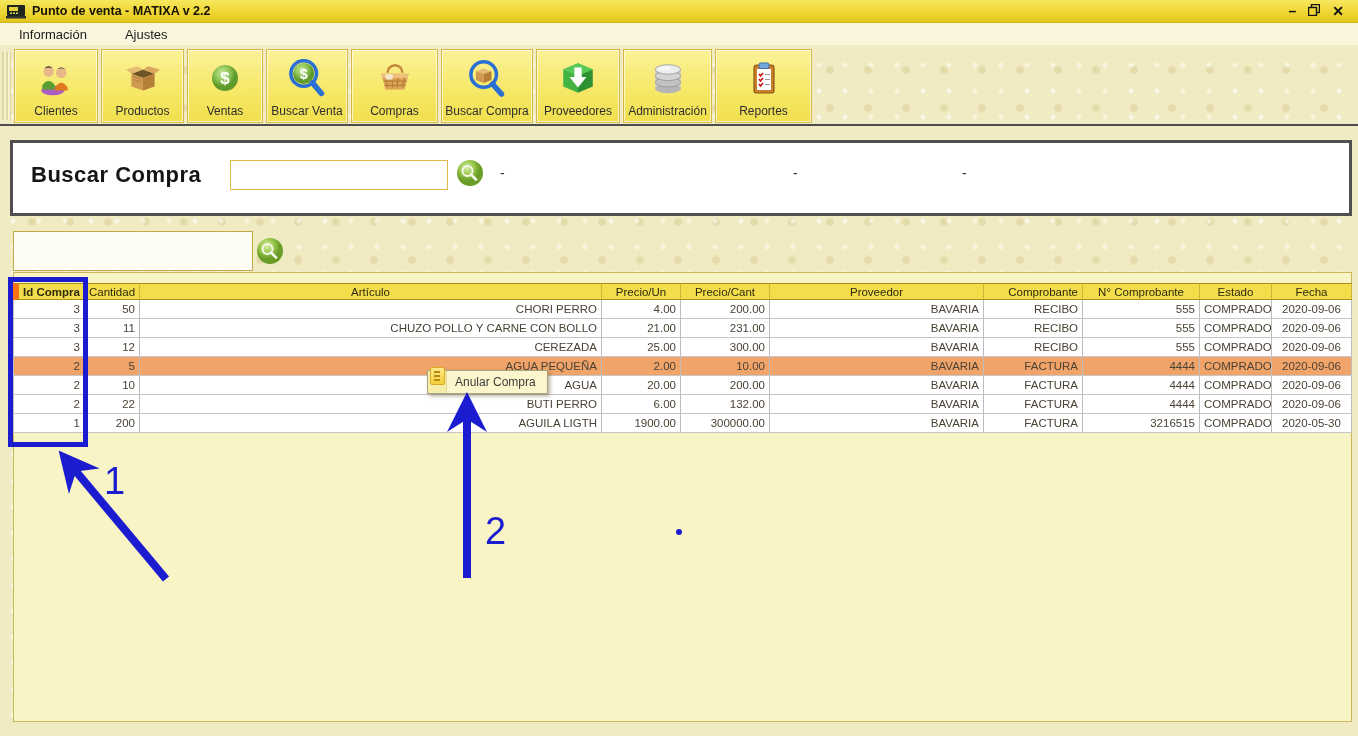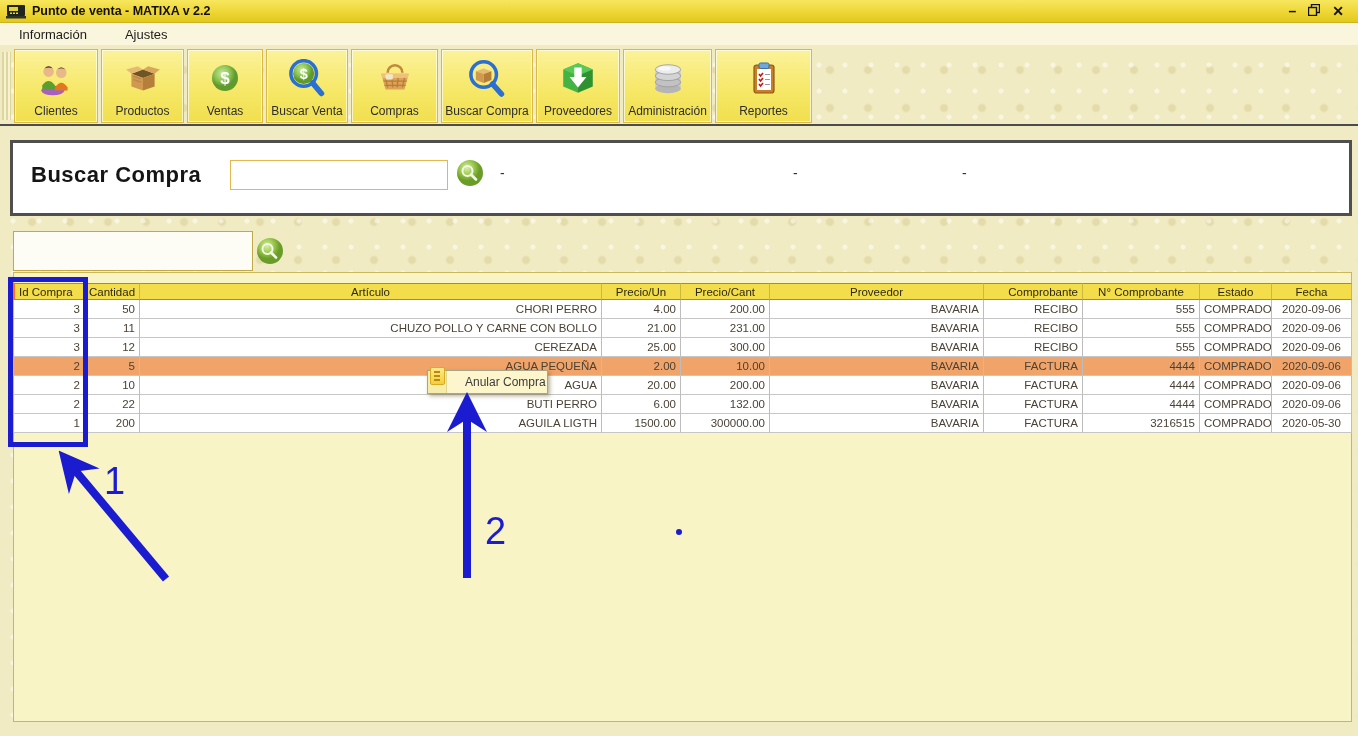--- a/index.html
+++ b/index.html
@@ -54,40 +54,40 @@
     background:#f9f4c6;border:1px solid #c9b75a;box-sizing:border-box;}
   
   .quick-input{position:absolute;left:13px;top:231px;width:228px;height:38px;
     border:1px solid #bfa94a;background:#fdfdf6;font-size:14px;padding:0 5px;outline:none;}
   .quick-sphere{left:255px;top:237px;}
   
   .ptable{position:absolute;left:13px;top:283px;width:1339px;font-size:11.5px;color:#4b4236;}
   .thead{display:flex;background:#f3dd4b;}
   .thead .tcell{border-top:1px solid #a59217;border-bottom:1px solid #a59217;border-right:1px solid #cdb83e;
     height:17px;line-height:16px;text-align:center;color:#2e2a10;}
-  .thead .tcell:first-child{border-left:2px solid #f97316;}
+  .thead .tcell:first-child{border-left:6px solid #f97316;font-weight:bold;}
   .trow{display:flex;background:#ffffff;}
   .trow .tcell{border-bottom:1px solid #c6c6c6;border-right:1px solid #bdbdbd;height:19px;line-height:18px;text-align:right;}
   .trow .tcell:first-child{border-left:1px solid #bdbdbd;}
   .trow.hl{background:#f1a469;}
   .tcell{box-sizing:border-box;padding:0 4px;white-space:nowrap;overflow:hidden;}
   .c0{width:72px}.c1{width:55px}.c2{width:462px}.c3{width:79px}.c4{width:89px}
   .c5{width:214px}.c6{width:99px}.c7{width:117px}.c8{width:72px}.c9{width:80px}
   .thead .c0,.thead .c1{text-align:left;}
   .thead .c6{text-align:right;}
   .trow .c8,.trow .c9{text-align:center;}
   
   .ctx-menu{position:absolute;left:427px;top:370px;width:119px;height:22px;
     background:#fdf6cd;border:1px solid #a8a48a;box-shadow:2px 2px 4px rgba(90,80,30,.45);
     display:flex;align-items:center;font-size:12px;color:#3c3c3c;z-index:30;}
   .ctx-strip{width:18px;height:100%;background:#f7edaa;border-right:1px solid #e3d78f;position:relative;}
   .ctx-icon{position:absolute;left:2px;top:-4px;width:13px;height:16px;background:linear-gradient(#fde98a,#f4ce3c);
     border:1px solid #d8ab20;border-radius:2px;}
   .ctx-icon:before{content:"";position:absolute;left:3px;top:3px;width:6px;height:1.5px;background:#b98a10;box-shadow:0 4px 0 #b98a10,0 8px 0 #b98a10;}
-  .ctx-label{padding-left:18px;}
+  .ctx-label{padding-left:8px;}
   
   .overlay{position:absolute;left:0;top:0;width:1358px;height:736px;pointer-events:none;z-index:40;}
   .ann-label{position:absolute;color:#1b1bd0;font-size:38px;z-index:41;pointer-events:none;}
   .ann-1{left:104px;top:460px;}
   .ann-2{left:485px;top:510px;}
 </style>
 </head>
 <body>
 
 <div id="stage">
@@ -365,21 +365,21 @@
           <div class="tcell c5">BAVARIA</div>
           <div class="tcell c6">FACTURA</div>
           <div class="tcell c7">4444</div>
           <div class="tcell c8">COMPRADO</div>
           <div class="tcell c9">2020-09-06</div>
         </div>
         <div class="trow">
           <div class="tcell c0">1</div>
           <div class="tcell c1">200</div>
           <div class="tcell c2">AGUILA LIGTH</div>
-          <div class="tcell c3">1500.00</div>
+          <div class="tcell c3">1900.00</div>
           <div class="tcell c4">300000.00</div>
           <div class="tcell c5">BAVARIA</div>
           <div class="tcell c6">FACTURA</div>
           <div class="tcell c7">3216515</div>
           <div class="tcell c8">COMPRADO</div>
           <div class="tcell c9">2020-05-30</div>
         </div>
       </div>
   </div>
 

